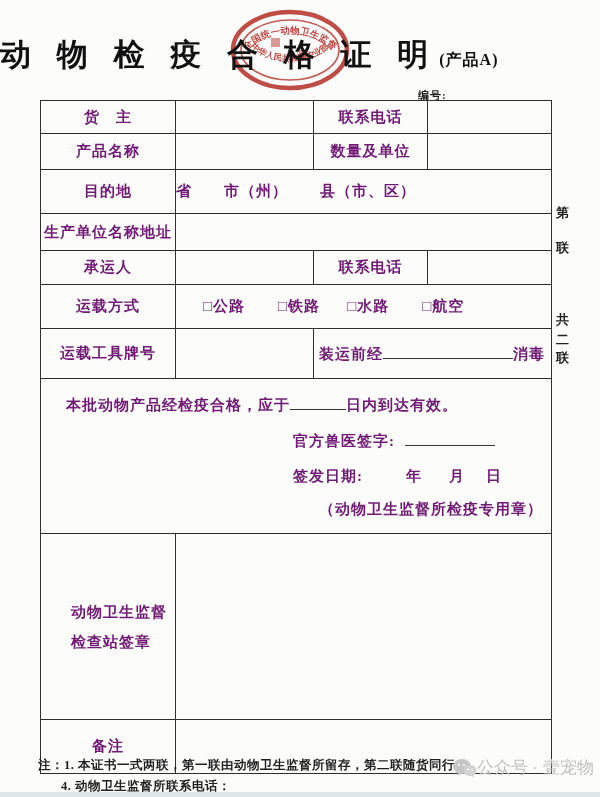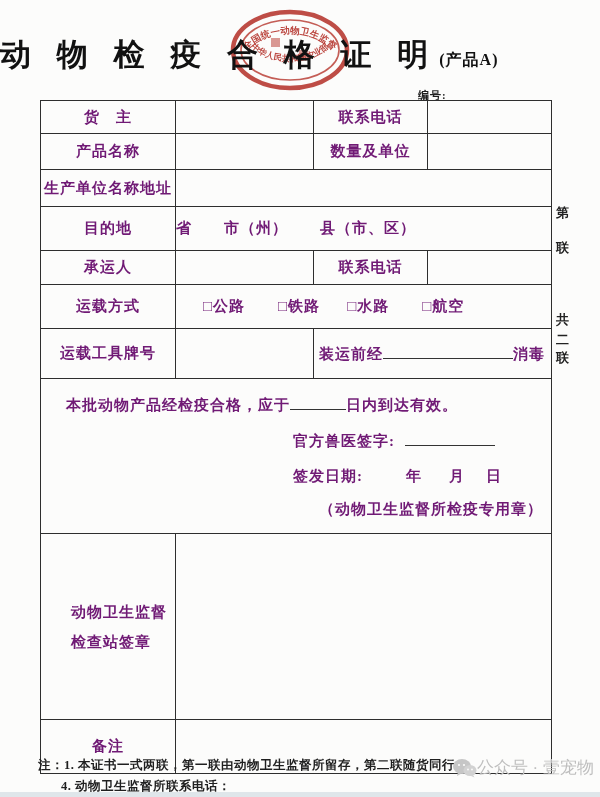--- a/index.html
+++ b/index.html
@@ -95,27 +95,27 @@
     <td class="val"></td>
     <td class="lbl"><span>联系电话</span></td>
     <td class="val"></td>
   </tr>
   <tr style="height:36px">
     <td class="lbl"><span>产品名称</span></td>
     <td class="val"></td>
     <td class="lbl"><span>数量及单位</span></td>
     <td class="val"></td>
   </tr>
+  <tr style="height:44px">
+    <td class="lbl"><span>目的地</span></td>
+    <td class="val pad" colspan="3"><span>省　　市（州）　　县（市、区）</span></td>
+  </tr>
   <tr style="height:37px">
     <td class="lbl"><span>生产单位名称地址</span></td>
     <td class="val" colspan="3"></td>
-  </tr>
-  <tr style="height:44px">
-    <td class="lbl"><span>目的地</span></td>
-    <td class="val pad" colspan="3"><span>省　　市（州）　　县（市、区）</span></td>
   </tr>
   <tr style="height:34px">
     <td class="lbl"><span>承运人</span></td>
     <td class="val"></td>
     <td class="lbl"><span>联系电话</span></td>
     <td class="val"></td>
   </tr>
   <tr style="height:44px">
     <td class="lbl"><span>运载方式</span></td>
     <td class="val" colspan="3" style="padding-left:8px">

